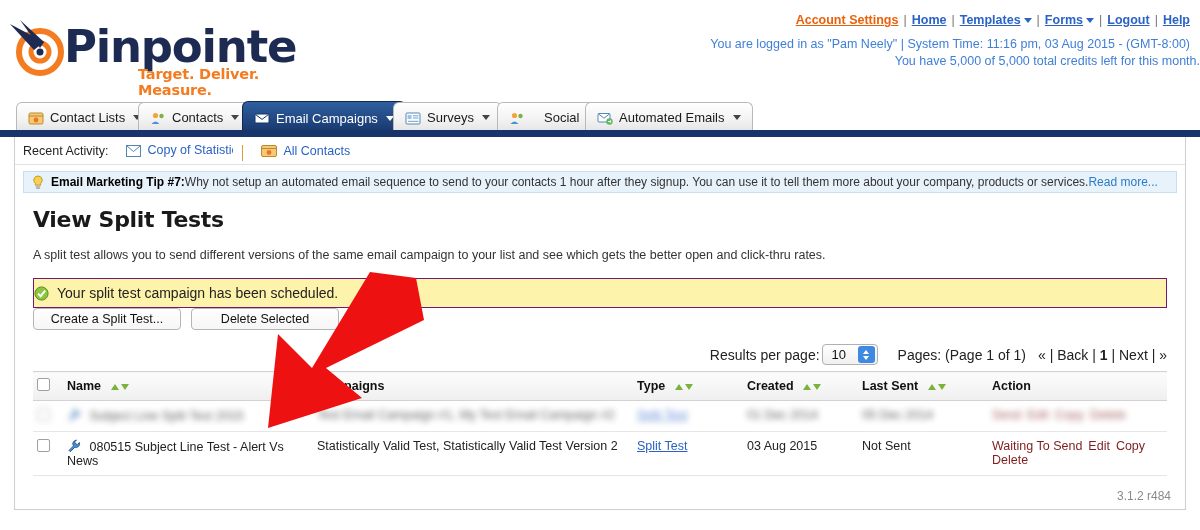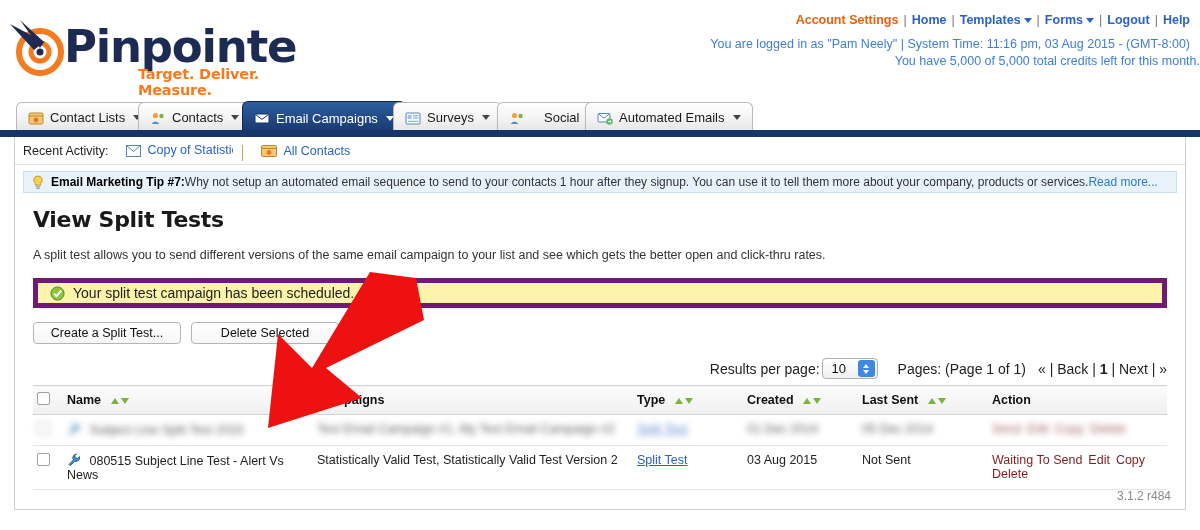--- a/index.html
+++ b/index.html
@@ -19,21 +19,21 @@
   .logo-dart { position:absolute; left:2px; top:6px; width:62px; height:56px; }
   .logo-word { position:absolute; left:56px; top:6px;
     font-size:45px; font-weight:bold; color:#1d2a52; letter-spacing:-1.2px;
     font-family:"DejaVu Sans", sans-serif; }
   .logo-tag { position:absolute; left:130px; top:52px;
     font-size:14.5px; font-weight:bold; color:#f47b20; letter-spacing:-0.2px;
     font-family:"DejaVu Sans", sans-serif; }
 
   .toplinks { position:absolute; right:10px; top:13px; text-align:right;
     font-size:12.5px; color:#2b62c6; white-space:nowrap; }
-  .toplinks a { color:#2b62c6; font-weight:bold; }
+  .toplinks a { color:#2b62c6; text-decoration:underline; font-weight:bold; }
   .toplinks a.acct { color:#e8620c; }
   .toplinks .sep { color:#777; font-weight:normal; padding:0 5px; text-decoration:none; }
   .caret { display:inline-block; width:0; height:0; margin-left:3px;
     border-left:4px solid transparent; border-right:4px solid transparent;
     border-top:5px solid #2b62c6; vertical-align:middle; }
   .infoline { position:absolute; right:10px; top:37px; color:#3f7fd6;
     font-size:12.5px; white-space:nowrap; }
   .infoline2 { position:absolute; right:0; top:54px; color:#3f7fd6;
     font-size:12.5px; white-space:nowrap; }
 
@@ -81,22 +81,22 @@
     padding-left:7px; font-size:12px; color:#333; }
   .tipbar b { color:#000; }
   .tipbar a { color:#2b7bc9; }
 
   .bodypad { padding:14px 18px 0 18px; }
   h1.page-title { margin:0 0 16px 0; font-size:22px; font-weight:bold;
     color:#1a1a1a; font-family:"DejaVu Sans", sans-serif; letter-spacing:-0.3px; }
   .desc { font-size:12.5px; color:#333; margin-bottom:16px; }
 
   .success { position:relative; height:30px; background:#fdf3ab;
-    border:5px solid #701a75; display:flex; align-items:center;
-    padding-left:12px; gap:8px; margin-bottom:14px; }
+    border:1px solid #701a75; display:flex; align-items:center;
+    gap:8px; }
   .success-text { font-size:14px; color:#222; }
 
   .btnrow { display:flex; gap:10px; margin-bottom:14px; }
   .btn { height:22px; min-width:148px; padding:0 14px;
     background:linear-gradient(180deg,#ffffff 0%,#f6f6f6 100%);
     border:1px solid #b5b5b5; border-radius:4px;
     font-size:12.5px; color:#111; display:flex; align-items:center;
     justify-content:center; cursor:pointer;
     font-family:"Liberation Sans", sans-serif; }
 

